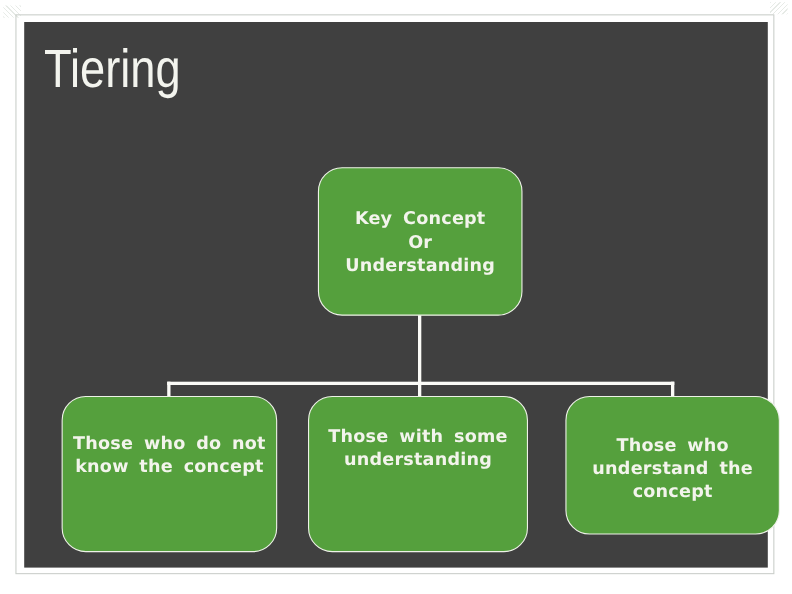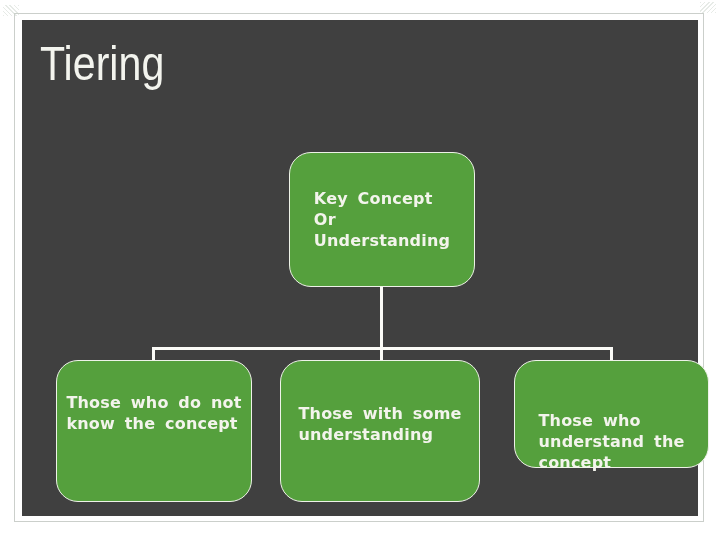--- a/index.html
+++ b/index.html
@@ -25,28 +25,28 @@
     position:absolute;left:18px;top:17px;margin:0;
     color:#f3f4ee;font-size:49px;font-weight:400;line-height:1.1;
     font-family:"Liberation Sans",sans-serif;white-space:nowrap;
     transform:scaleX(.84);transform-origin:0 0;
   }
   .node{
     position:absolute;box-sizing:border-box;
     background:#55a03d;border:1px solid #eef2e8;border-radius:22px;
     display:flex;justify-content:center;
     color:#f3f4ec;font-family:"DejaVu Sans",sans-serif;font-weight:bold;
-    font-size:16px;line-height:21px;text-align:left;
+    font-size:16px;line-height:21px;text-align:center;
     letter-spacing:.2px;word-spacing:4px;
   }
   .node .label{white-space:pre-line}
   .node-root{left:267px;top:132px;width:186px;height:135px;align-items:center}
   .node-a{left:34px;top:340px;width:196px;height:142px;align-items:flex-start;padding-top:31px}
-  .node-b{left:258px;top:340px;width:200px;height:142px;align-items:flex-start;padding-top:42px}
-  .node-c{left:492px;top:340px;width:195px;height:108px;align-items:flex-start;padding-top:49px}
+  .node-b{left:258px;top:340px;width:200px;height:142px;align-items:flex-start;padding-top:25px}
+  .node-c{left:492px;top:340px;width:195px;height:126px;align-items:flex-start;padding-top:33px}
   .line{position:absolute;background:#fbfbf7}
   .line-v-root{left:358px;top:266px;width:3px;height:74px}
   .line-h{left:130px;top:327px;width:461px;height:3px}
   .line-drop-left{left:130px;top:327px;width:3px;height:13px}
   .line-drop-right{left:588px;top:327px;width:3px;height:13px}
 </style>
 </head>
 <body>
 
 <div class="frame"></div>

